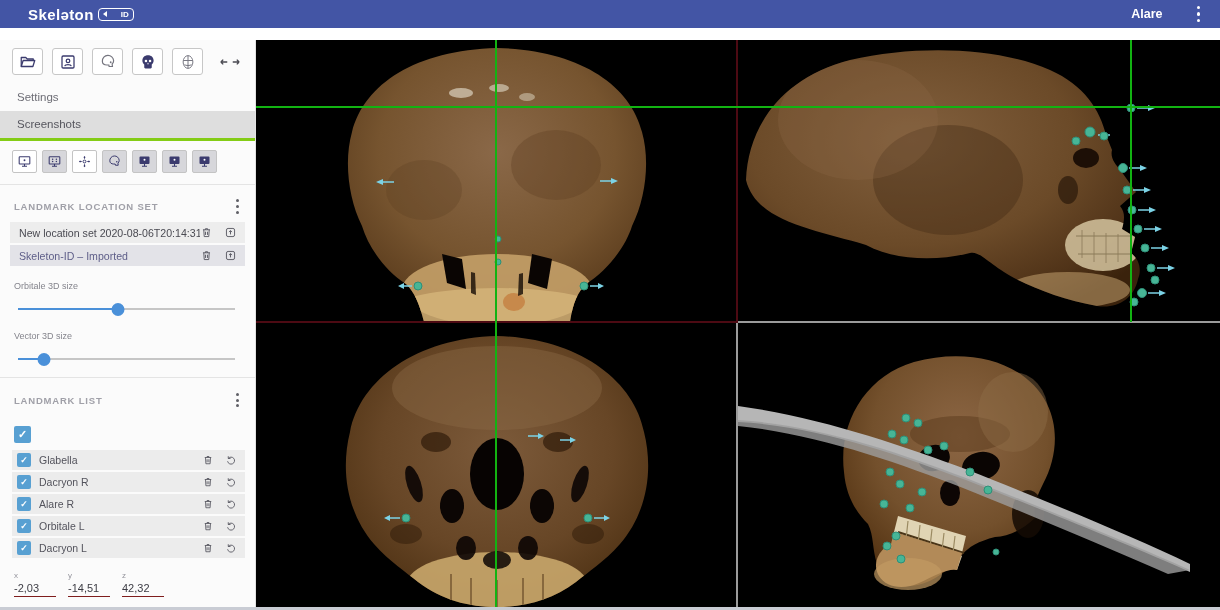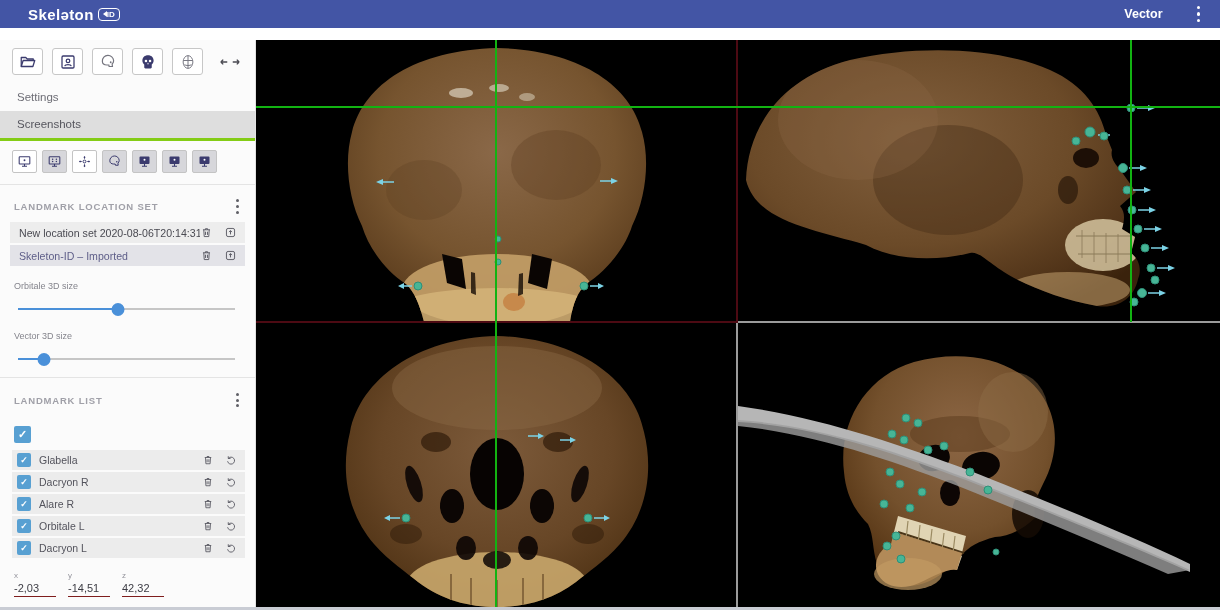--- a/index.html
+++ b/index.html
@@ -3,21 +3,21 @@
 <meta charset="utf-8">
 <style>
   * { margin:0; padding:0; box-sizing:border-box; }
   html,body { width:1220px; height:610px; overflow:hidden; font-family:"Liberation Sans",sans-serif; background:#fff; }
   .stage { position:relative; width:1220px; height:610px; overflow:hidden; }
 
   
   .header { position:absolute; top:0; left:0; width:1220px; height:28px; background:#4355a5; display:flex; align-items:center; color:#fff; z-index:30; }
   .logo { margin-left:28px; display:flex; align-items:center; }
   .logo-text { font-size:15px; font-weight:bold; letter-spacing:.4px; }
-  .logo-badge { margin-left:4px; border:1.5px solid #fff; border-radius:4px; font-size:8px; font-weight:bold; padding:1px 4px; display:inline-flex; align-items:center; gap:0; }
+  .logo-badge { margin-left:4px; border:1.5px solid #fff; border-radius:4px; font-size:8px; font-weight:bold; padding:1px 4px; display:inline-flex; align-items:center; gap:14px; }
   .logo-badge .tri { width:0; height:0; border-top:3px solid transparent; border-bottom:3px solid transparent; border-right:4px solid #fff; }
   .header-right { margin-left:auto; display:flex; align-items:center; }
   .user-name { font-size:12.5px; font-weight:bold; margin-right:34px; }
   .kebab { display:flex; flex-direction:column; align-items:center; margin-right:20px; cursor:pointer; color:#fff; }
   .kebab i { display:block; width:3.5px; height:3.5px; border-radius:50%; background:currentColor; margin:1.6px 0; }
 
   
   .sidebar { position:absolute; top:40px; left:0; width:256px; height:567px; background:#fbfbfb; border-right:1px solid #e2e2e2; }
   .toolbar1 { display:flex; align-items:center; padding:8px 14px 0 12px; gap:9px; }
   .tool-btn { width:31px; height:27px; border:1px solid #c7c7c7; border-radius:3px; background:#fff; display:flex; align-items:center; justify-content:center; color:#3b3b6e; cursor:pointer; }
@@ -98,21 +98,21 @@
 
   <div class="header">
     <div class="logo">
       <span class="logo-text">Skelǝton</span>
       <span class="logo-badge">
           <span class="tri"></span>
           <span>ID</span>
         </span>
     </div>
     <div class="header-right">
-      <span class="user-name">Vector</span>
+      <span class="user-name">Alare</span>
       <span class="kebab">
           <i></i>
           <i></i>
           <i></i>
         </span>
     </div>
   </div>
 
   <div class="sidebar">
 

